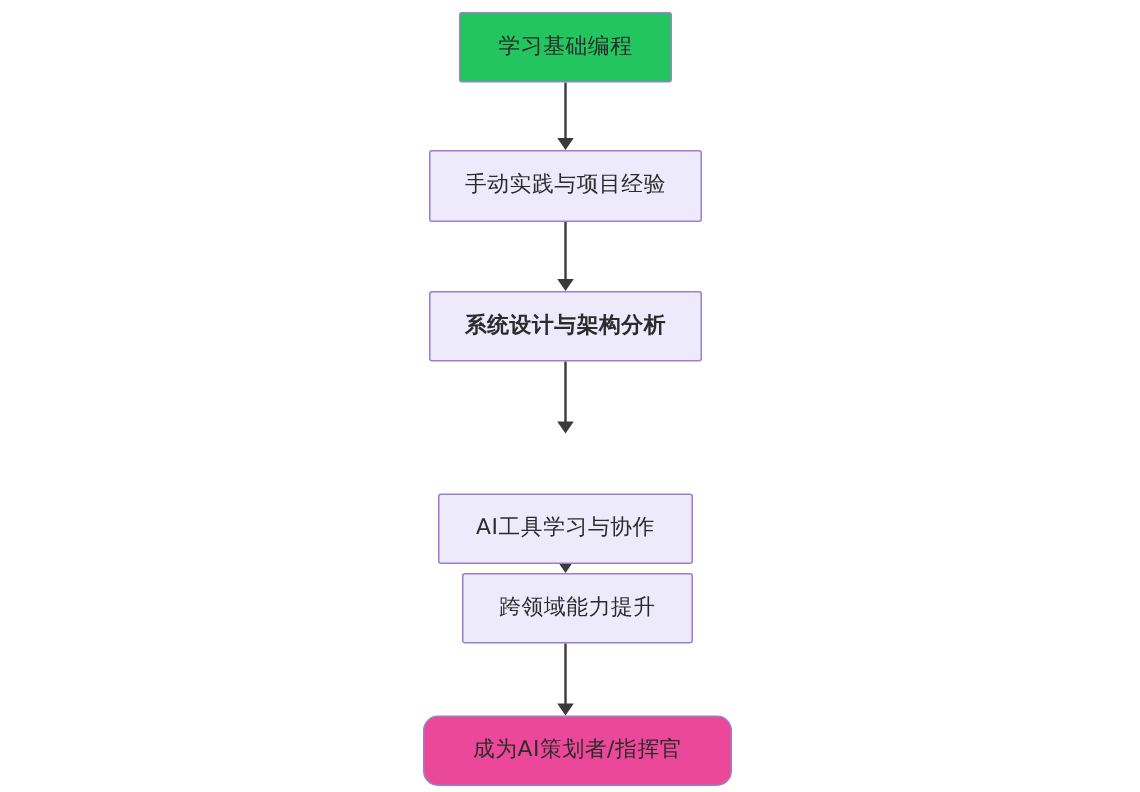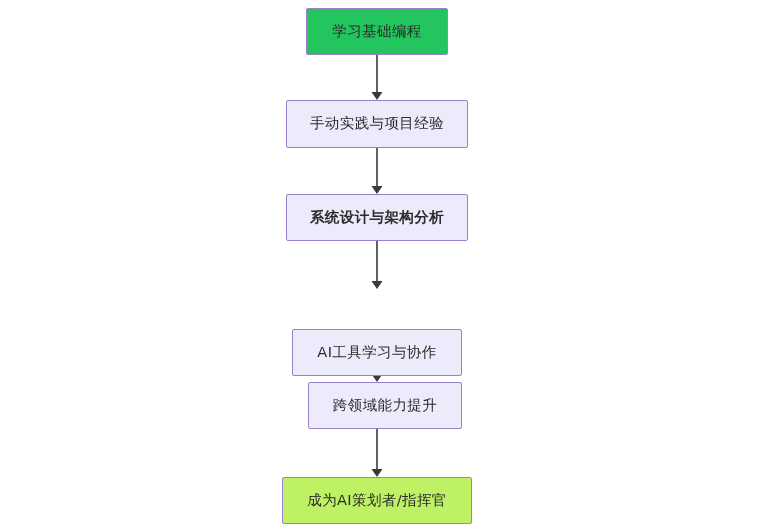--- a/index.html
+++ b/index.html
@@ -86,18 +86,18 @@
       </div>
       <div class="node" style="left: 286px; top: 194px; width: 182px; height: 47px; background: rgb(236, 234, 251); border-color: rgb(154, 127, 203); font-weight: bold;">
         <span class="node-label" style="color: rgb(43, 43, 43);">系统设计与架构分析</span>
       </div>
       <div class="node" style="left: 292px; top: 289px; width: 170px; height: 47px; background: rgb(236, 234, 251); border-color: rgb(154, 127, 203); margin-top: 40px;">
         <span class="node-label" style="color: rgb(43, 43, 43);">AI工具学习与协作</span>
       </div>
       <div class="node" style="left: 308px; top: 382px; width: 154px; height: 47px; background: rgb(236, 234, 251); border-color: rgb(154, 127, 203);">
         <span class="node-label" style="color: rgb(43, 43, 43);">跨领域能力提升</span>
       </div>
-      <div class="node" style="left: 282px; top: 477px; width: 190px; height: 47px; background: #bef264; border-color: rgb(154, 127, 203);">
+      <div class="node" style="left: 282px; top: 477px; width: 206px; height: 47px; background: #ec4899; border-color: rgb(154, 127, 203); border-radius: 10px;">
         <span class="node-label" style="color: rgb(43, 43, 43);">成为AI策划者/指挥官</span>
       </div>
     </div>
 
 </div>
 
 </body></html>

